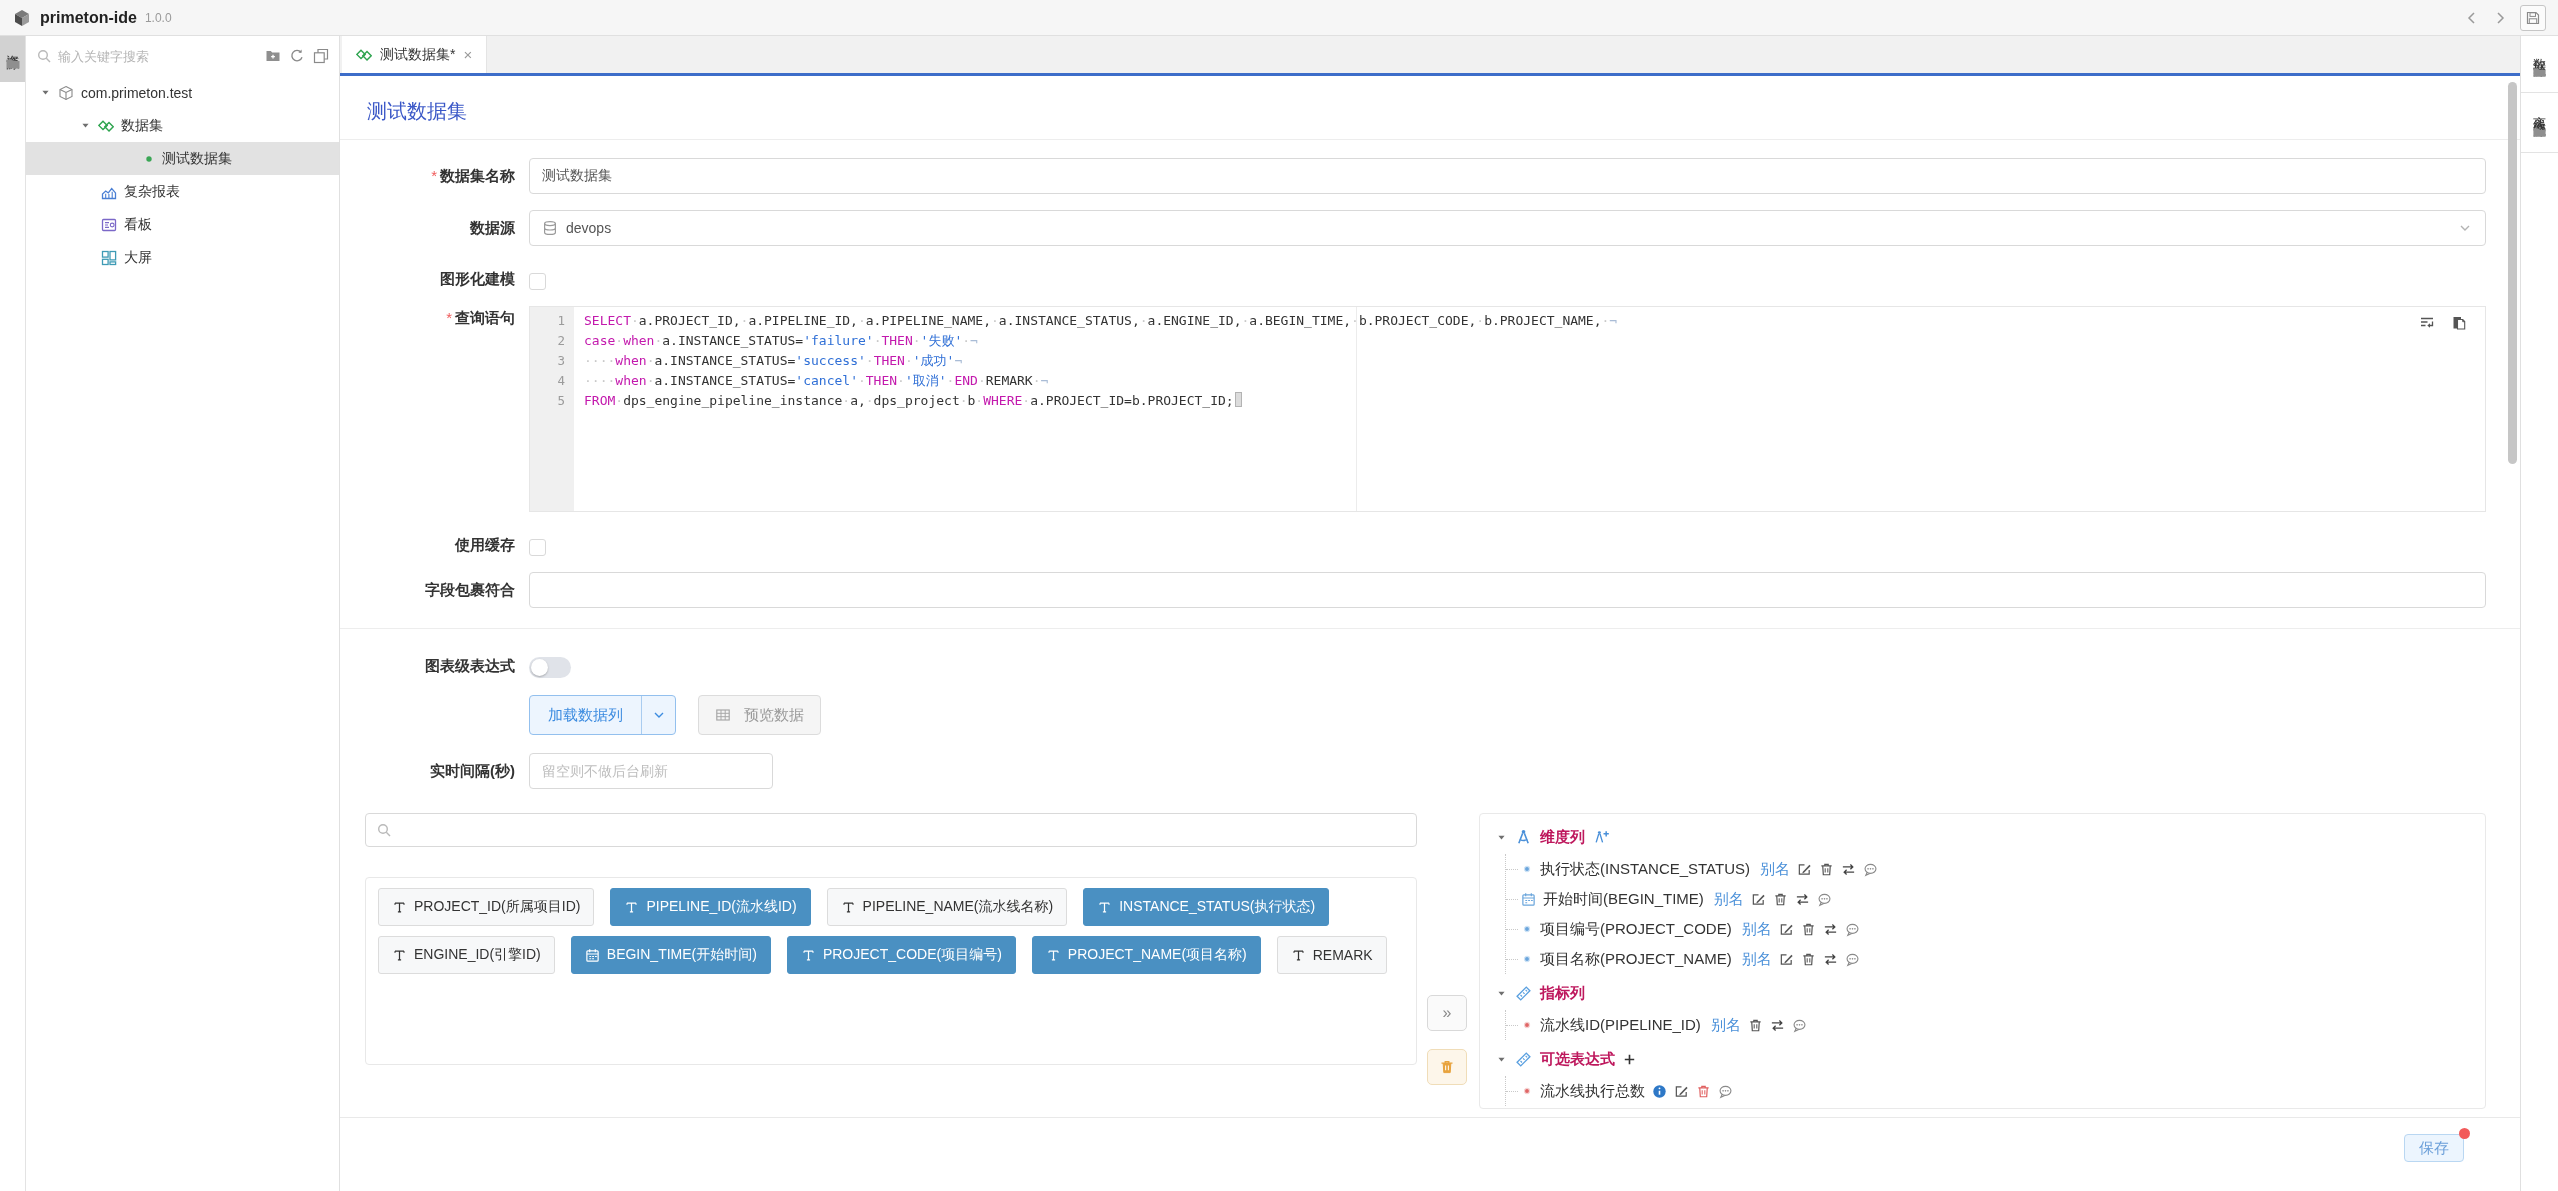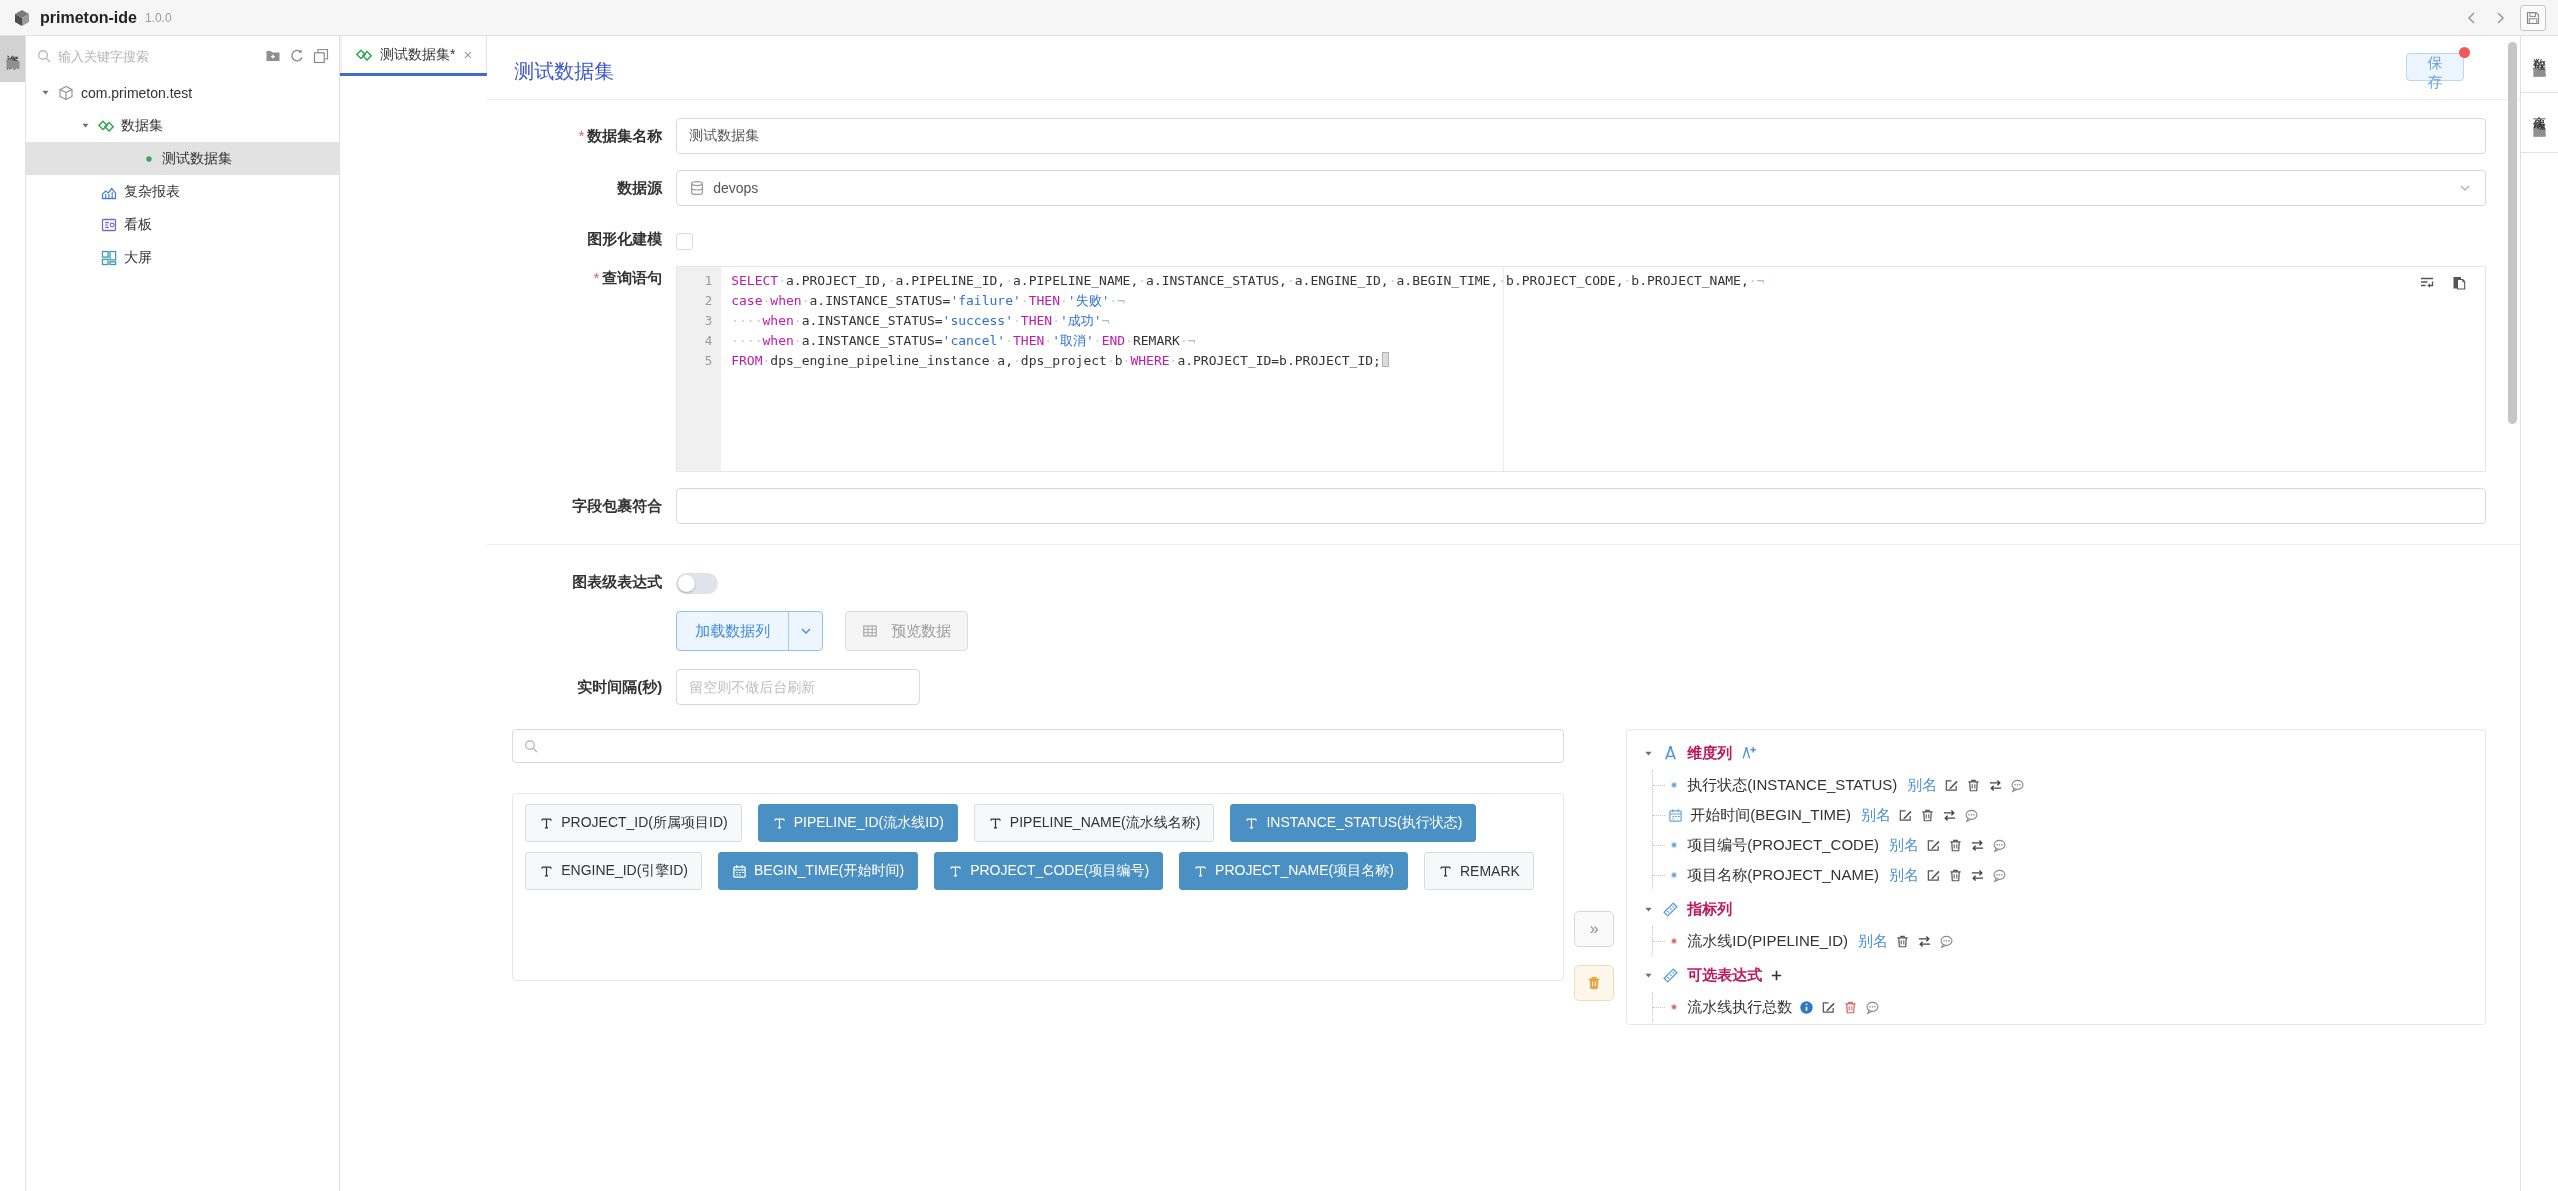--- a/index.html
+++ b/index.html
@@ -31,21 +31,21 @@
   .explorer-search { flex:1; display:flex; align-items:center; gap:6px; min-width:0; }
   .explorer-search input { border:none; outline:none; flex:1; min-width:0; font-size:13px; color:#555; }
   .explorer-search input::placeholder { color:#b5b5b5; }
   .hdr-icons { display:flex; gap:8px; }
   .tree-row { height:33px; display:flex; align-items:center; gap:7px; font-size:14px; cursor:default; }
   .tree-row.selected { background:#e2e2e2; }
   .caret-spacer { width:14px; }
   .tree-label { white-space:nowrap; }
 
   
-  .main { flex:1; display:flex; flex-direction:row; min-width:0; background:#fff; }
+  .main { flex:1; display:flex; flex-direction:column; min-width:0; background:#fff; }
   .tabstrip { height:40px; background:#f1f1f1; border-bottom:3px solid #3d6dc9;
     display:flex; align-items:flex-end; }
   .tab { height:37px; background:#fff; display:inline-flex; align-items:center; gap:8px;
     padding:0 14px; margin-left:2px; border-right:1px solid #e4e4e4; font-size:14px; color:#333; }
   .tab-close { color:#9a9a9a; font-size:15px; line-height:1; }
 
   .content { flex:1; position:relative; padding:14px 34px 0 25px; overflow:hidden; }
   .page-title { color:#3a57c7; font-size:20px; font-weight:500; margin:8px 0 14px 2px; }
   .title-divider { border-bottom:1px solid #ededed; margin:0 -34px 18px -25px; }
 
@@ -385,20 +385,26 @@
                     <path d="M2.5 2h7.5v11.5H2.5z" fill="#555"></path>
                     <path d="M6.5 4.5h5.2l2 2v7.5H6.5z" fill="#fff" stroke="#555" stroke-width="1.1"></path>
                     <path d="M11.7 4.7v2h2" fill="none" stroke="#555" stroke-width="1"></path>
                   </svg>
                 </span>
             </div>
           </div>
         </div>
       </div>
 
+      <div class="form-row" style="margin-bottom:10px;">
+        <div class="form-label" style="line-height:34px;">使用缓存</div>
+        <div class="form-controls">
+          <span class="checkbox"></span>
+        </div>
+      </div>
 
       <div class="form-row">
         <div class="form-label">字段包裹符合</div>
         <div class="form-controls">
           <input class="text-input" value="" style="">
         </div>
       </div>
 
       <div class="section-divider"></div>
 

